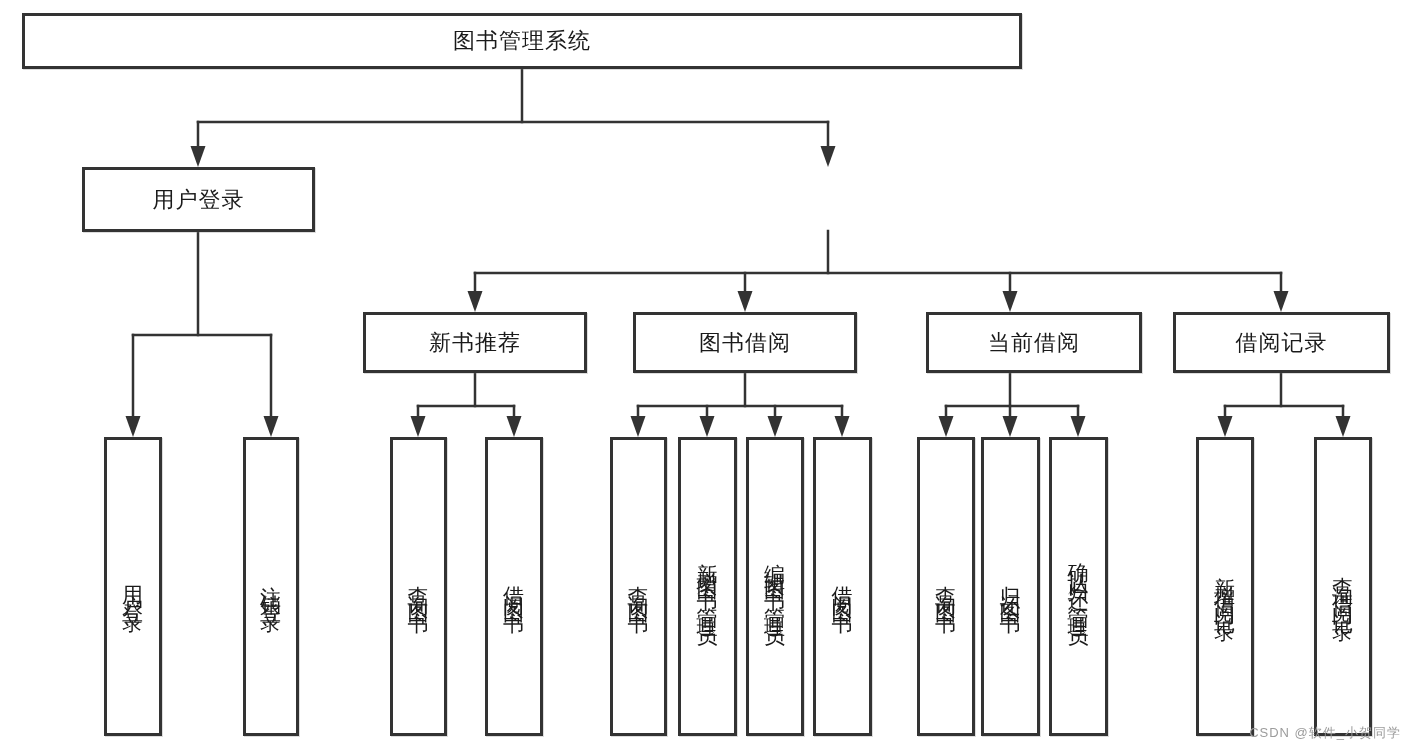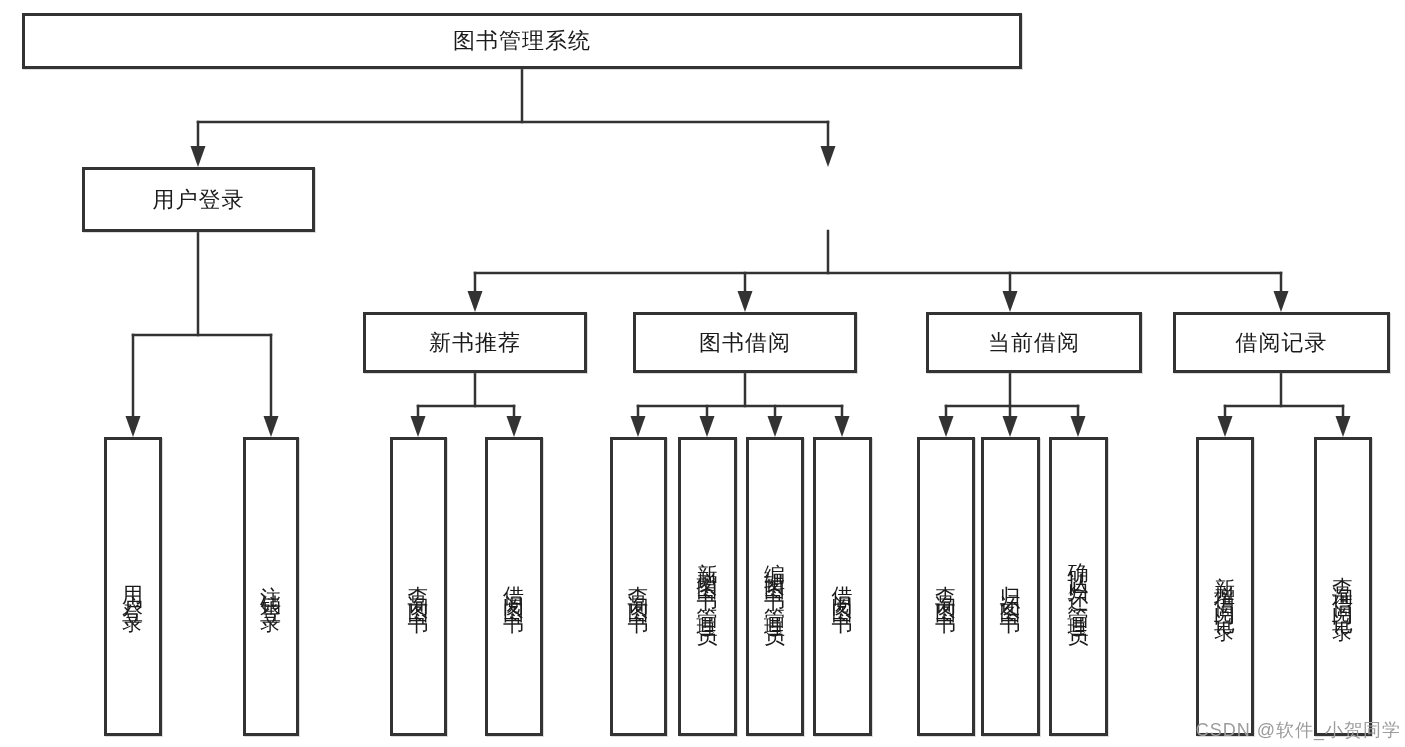--- a/index.html
+++ b/index.html
@@ -34,21 +34,21 @@
     writing-mode: vertical-rl;
     text-orientation: mixed;
     font-size: 21px;
     letter-spacing: 9px;
     line-height: 1;
   }
   .watermark {
     position: absolute;
     right: 4px;
     bottom: 5px;
-    font-size: 18px;
+    font-size: 13px;
     color: #9c9c9c;
     letter-spacing: 1px;
     z-index: 6;
     white-space: nowrap;
   }
 </style>
 </head>
 <body>
 
 <div class="stage">

